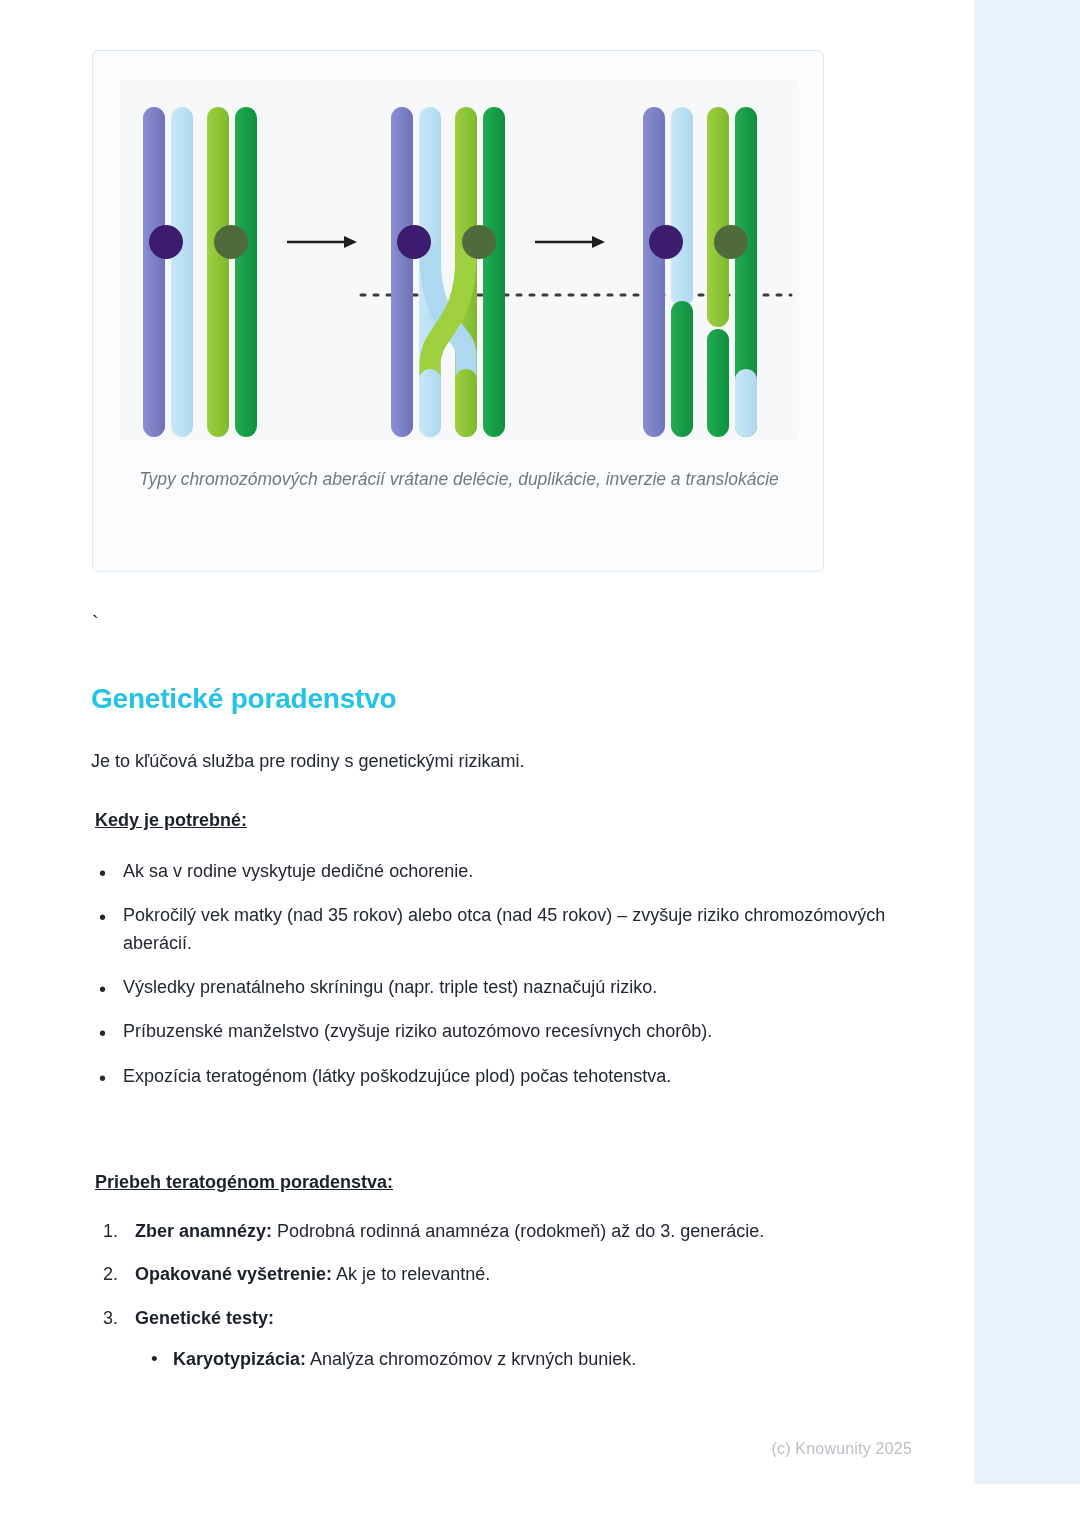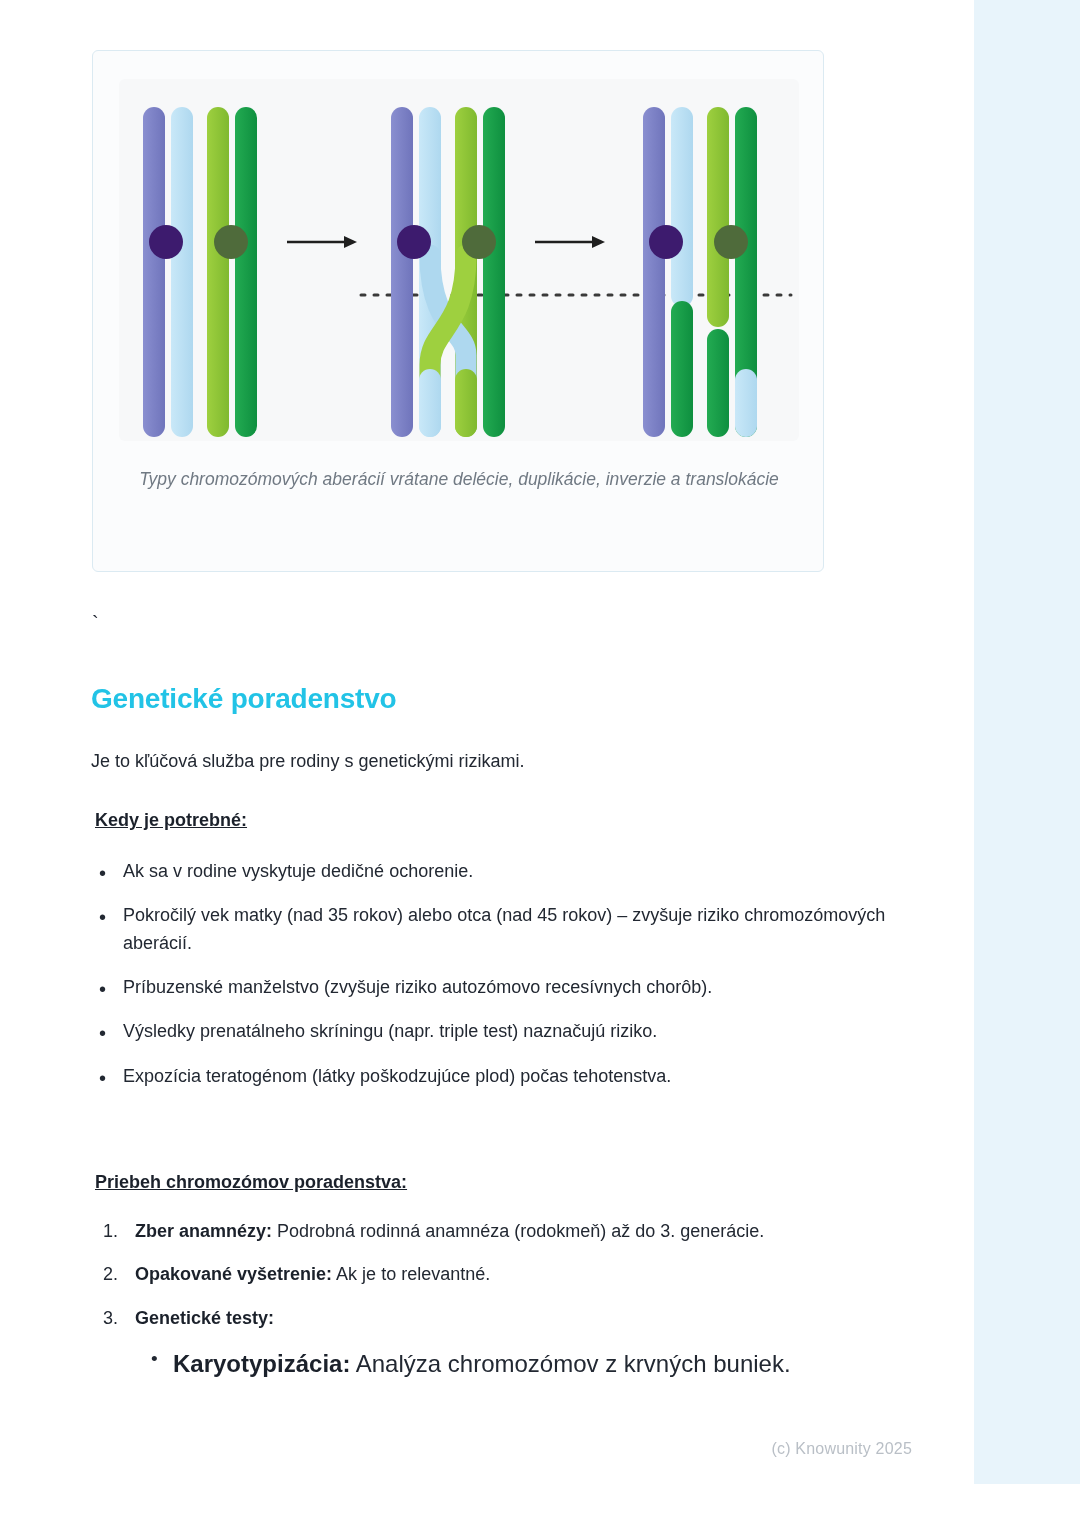--- a/index.html
+++ b/index.html
@@ -164,21 +164,21 @@
   }
   ol.steps b { font-weight: bold; color: #1b212b; }
 
   ul.subbullets {
     margin: 14px 0 0 0;
     padding: 0 0 0 38px;
     list-style: none;
   }
   ul.subbullets li {
     position: relative;
-    font-size: 24px;
+    font-size: 18px;
     line-height: 1.5;
   }
   ul.subbullets li::before {
     content: "•";
     position: absolute;
     left: -22px;
     top: -1px;
     font-size: 19px;
   }
 
@@ -275,26 +275,26 @@
 
   <h1 class="section-title">Genetické poradenstvo</h1>
 
   <p class="lead">Je to kľúčová služba pre rodiny s genetickými rizikami.</p>
 
   <p class="sub-bold a">Kedy je potrebné:</p>
 
   <ul class="bullets">
     <li>Ak sa v rodine vyskytuje dedičné ochorenie.</li>
     <li>Pokročilý vek matky (nad 35 rokov) alebo otca (nad 45 rokov) – zvyšuje riziko chromozómových aberácií.</li>
+    <li>Výsledky prenatálneho skríningu (napr. triple test) naznačujú riziko.</li>
     <li>Príbuzenské manželstvo (zvyšuje riziko autozómovo recesívnych chorôb).</li>
-    <li>Výsledky prenatálneho skríningu (napr. triple test) naznačujú riziko.</li>
     <li>Expozícia teratogénom (látky poškodzujúce plod) počas tehotenstva.</li>
   </ul>
 
-  <p class="sub-bold b">Priebeh chromozómov poradenstva:</p>
+  <p class="sub-bold b">Priebeh teratogénom poradenstva:</p>
 
   <ol class="steps">
     <li>
       <b>Zber anamnézy:</b><span> Podrobná rodinná anamnéza (rodokmeň) až do 3. generácie.</span>
     </li>
     <li>
       <b>Opakované vyšetrenie:</b><span> Ak je to relevantné.</span>
     </li>
     <li>
       <b>Genetické testy:</b><span></span>

